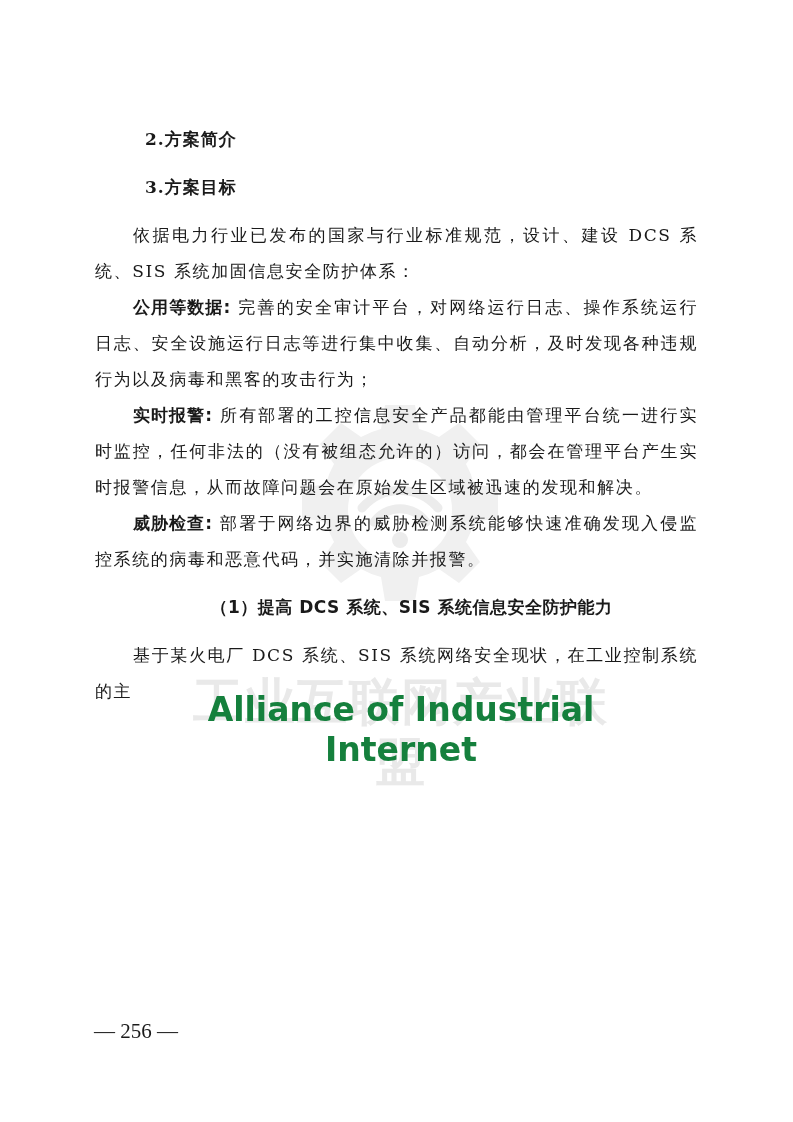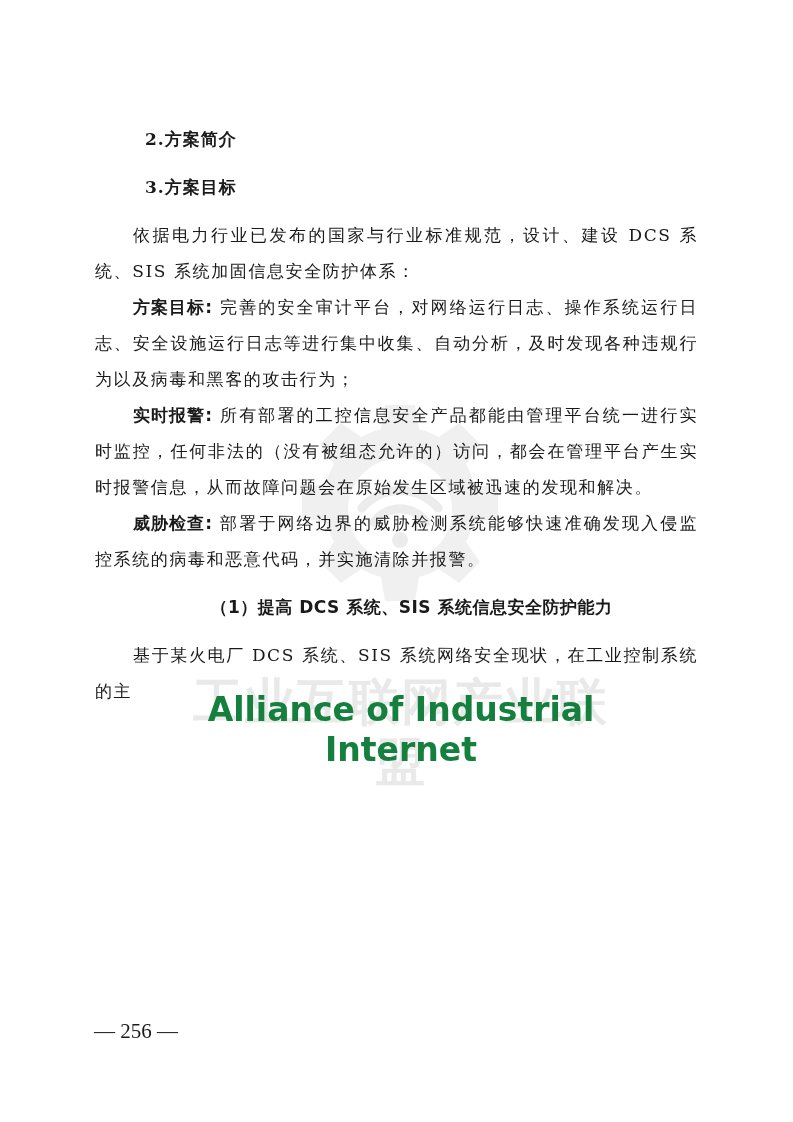--- a/index.html
+++ b/index.html
@@ -42,21 +42,21 @@
     <div class="wm-cn">工业互联网产业联盟</div>
     <div class="wm-en">Alliance of Industrial Internet</div>
   </div>
 
   <div class="content">
     <p class="h">2.方案简介</p>
 
     <p class="h">3.方案目标</p>
     <p class="p">依据电力行业已发布的国家与行业标准规范，设计、建设 DCS 系统、SIS 系统加固信息安全防护体系：</p>
 
-    <p class="p"><span class="b">方案目标:</span><span> 完善的安全审计平台，对网络运行日志、操作系统运行日志、安全设施运行日志等进行集中收集、自动分析，及时发现各种违规行为以及病毒和黑客的攻击行为；</span></p>
+    <p class="p"><span class="b">公用等数据:</span><span> 完善的安全审计平台，对网络运行日志、操作系统运行日志、安全设施运行日志等进行集中收集、自动分析，及时发现各种违规行为以及病毒和黑客的攻击行为；</span></p>
     <p class="p"><span class="b">实时报警:</span><span> 所有部署的工控信息安全产品都能由管理平台统一进行实时监控，任何非法的（没有被组态允许的）访问，都会在管理平台产生实时报警信息，从而故障问题会在原始发生区域被迅速的发现和解决。</span></p>
     <p class="p"><span class="b">威胁检查:</span><span> 部署于网络边界的威胁检测系统能够快速准确发现入侵监控系统的病毒和恶意代码，并实施清除并报警。</span></p>
 
     <p class="h b" style="text-indent:30px;">（1）提高 DCS 系统、SIS 系统信息安全防护能力</p>
     <p class="p">基于某火电厂 DCS 系统、SIS 系统网络安全现状，在工业控制系统的主</p>
   </div>
 
   <div class="page-number">— 256 —</div>
 </div>
 

